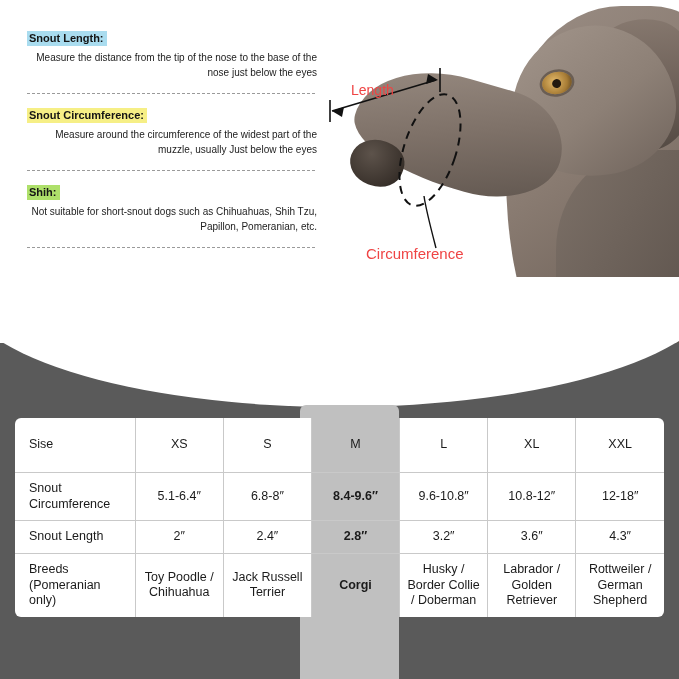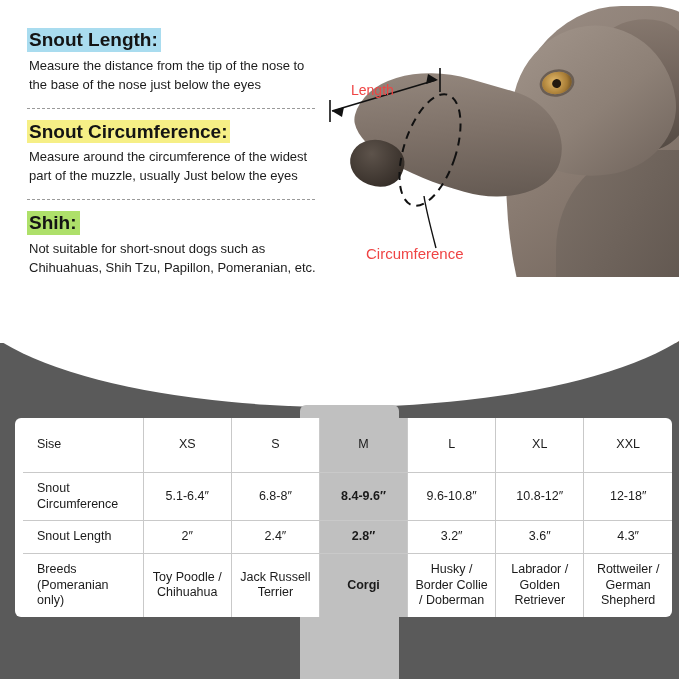--- a/index.html
+++ b/index.html
@@ -42,36 +42,37 @@
   .blob.b5 { left: 330px; top: 140px;  width: 58px;  height: 58px; }
 
   
   .textcol {
     position: absolute;
     left: 27px;
     top: 28px;
     width: 290px;
   }
   .heading {
-    font-size: 19px;
+    font-size: 11px;
     font-weight: bold;
     color: #141414;
     display: inline-block;
     padding: 1px 3px 1px 2px;
     line-height: 1.15;
   }
   .hl-blue   { background: #a9dcef; }
   .hl-yellow { background: #f6ef86; }
   .hl-green  { background: #aee06a; }
 
   .body-text {
-    font-size: 13px;
+    font-size: 10px;
     color: #1c1c1c;
     line-height: 1.45;
     margin: 5px 0 0 2px;
+    text-align: right;
   }
   .dashed-sep {
     border: 0;
     border-top: 1.5px dashed #9a9a9a;
     margin: 13px 0 11px 0;
     width: 288px;
   }
 
   
   .dog-area {
@@ -235,21 +236,21 @@
   .m-highlight {
     position: absolute;
     left: 300px;
     top: 62px;
     width: 99px;
     height: 592px;
     background: #c0c0c0;
     border-radius: 6px;
     z-index: 0;
   }
-  .table-wrap { z-index: 1; padding-left: 8px; }
+  .table-wrap { z-index: 1; }
   table.size-table td.mcol {
     font-weight: bold;
     background: transparent;
   }
   table.size-table tr.head td.mcol { font-weight: normal; }
 
   
   table.size-table td.mcol { background: #c0c0c0; }
   table.size-table tr.head td.mcol { background: #c0c0c0; }
 </style>

